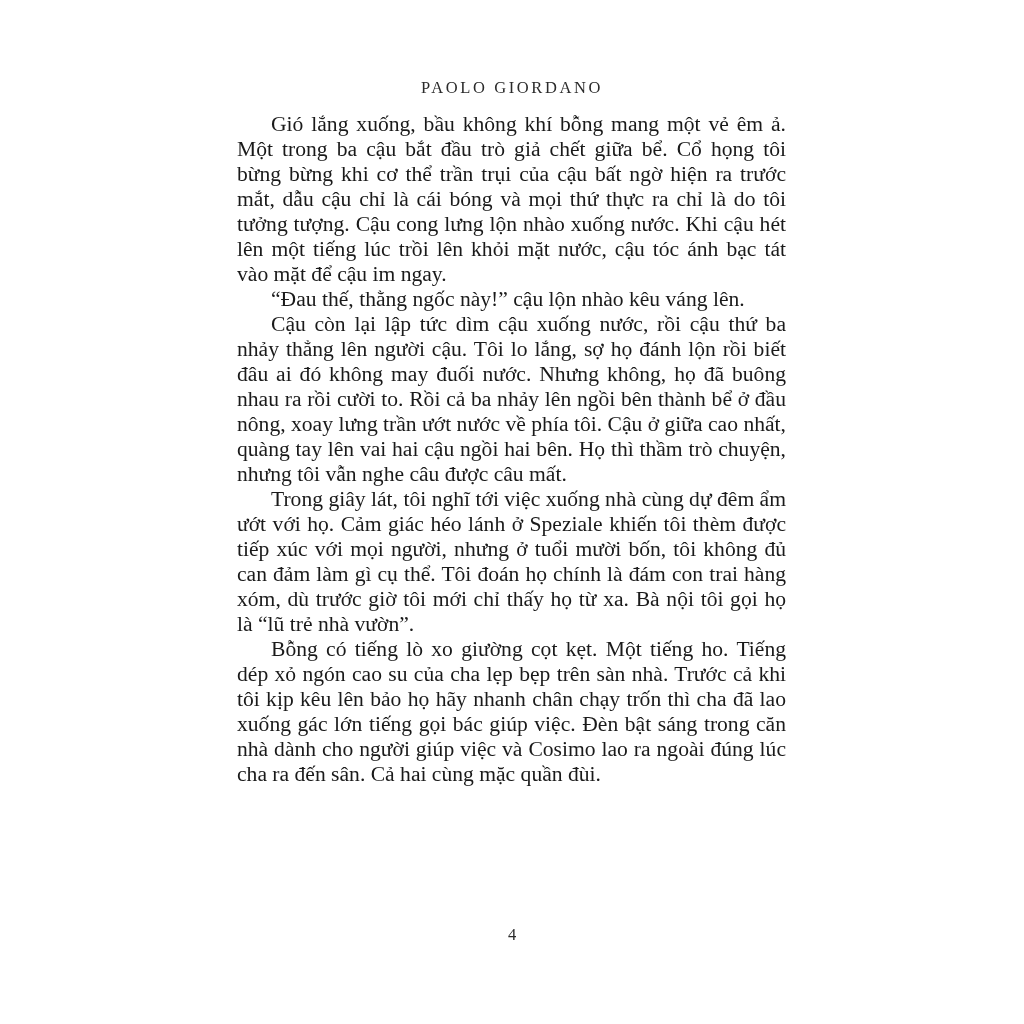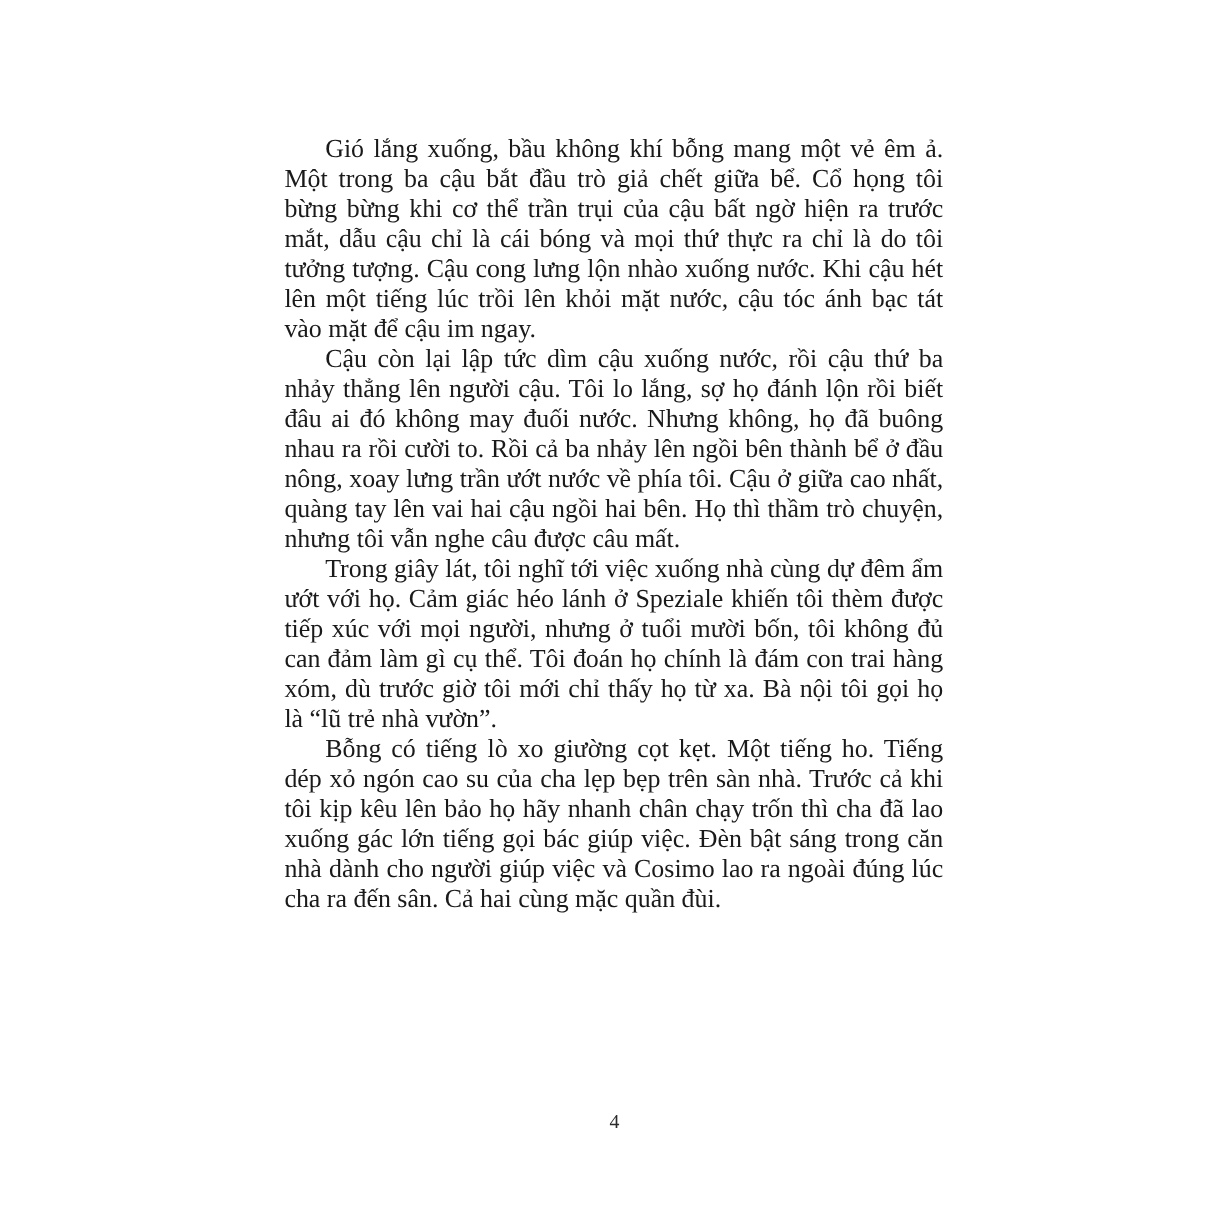--- a/index.html
+++ b/index.html
@@ -56,23 +56,25 @@
     text-align: center;
     font-size: 16.5px;
     color: #2b2b2b;
   }
 </style>
 </head>
 <body>
 
 <div class="page">
 
+  <div class="running-head">PAOLO GIORDANO</div>
 
   <div class="text-block">
     <p class="para">Gió lắng xuống, bầu không khí bỗng mang một vẻ êm ả. Một trong ba cậu bắt đầu trò giả chết giữa bể. Cổ họng tôi bừng bừng khi cơ thể trần trụi của cậu bất ngờ hiện ra trước mắt, dẫu cậu chỉ là cái bóng và mọi thứ thực ra chỉ là do tôi tưởng tượng. Cậu cong lưng lộn nhào xuống nước. Khi cậu hét lên một tiếng lúc trồi lên khỏi mặt nước, cậu tóc ánh bạc tát vào mặt để cậu im ngay.</p>
+    <p class="para">“Đau thế, thằng ngốc này!” cậu lộn nhào kêu váng lên.</p>
     <p class="para">Cậu còn lại lập tức dìm cậu xuống nước, rồi cậu thứ ba nhảy thẳng lên người cậu. Tôi lo lắng, sợ họ đánh lộn rồi biết đâu ai đó không may đuối nước. Nhưng không, họ đã buông nhau ra rồi cười to. Rồi cả ba nhảy lên ngồi bên thành bể ở đầu nông, xoay lưng trần ướt nước về phía tôi. Cậu ở giữa cao nhất, quàng tay lên vai hai cậu ngồi hai bên. Họ thì thầm trò chuyện, nhưng tôi vẫn nghe câu được câu mất.</p>
     <p class="para">Trong giây lát, tôi nghĩ tới việc xuống nhà cùng dự đêm ẩm ướt với họ. Cảm giác héo lánh ở Speziale khiến tôi thèm được tiếp xúc với mọi người, nhưng ở tuổi mười bốn, tôi không đủ can đảm làm gì cụ thể. Tôi đoán họ chính là đám con trai hàng xóm, dù trước giờ tôi mới chỉ thấy họ từ xa. Bà nội tôi gọi họ là “lũ trẻ nhà vườn”.</p>
     <p class="para">Bỗng có tiếng lò xo giường cọt kẹt. Một tiếng ho. Tiếng dép xỏ ngón cao su của cha lẹp bẹp trên sàn nhà. Trước cả khi tôi kịp kêu lên bảo họ hãy nhanh chân chạy trốn thì cha đã lao xuống gác lớn tiếng gọi bác giúp việc. Đèn bật sáng trong căn nhà dành cho người giúp việc và Cosimo lao ra ngoài đúng lúc cha ra đến sân. Cả hai cùng mặc quần đùi.</p>
 
   </div>
 
   <div class="folio">4</div>
 
 </div>
 

